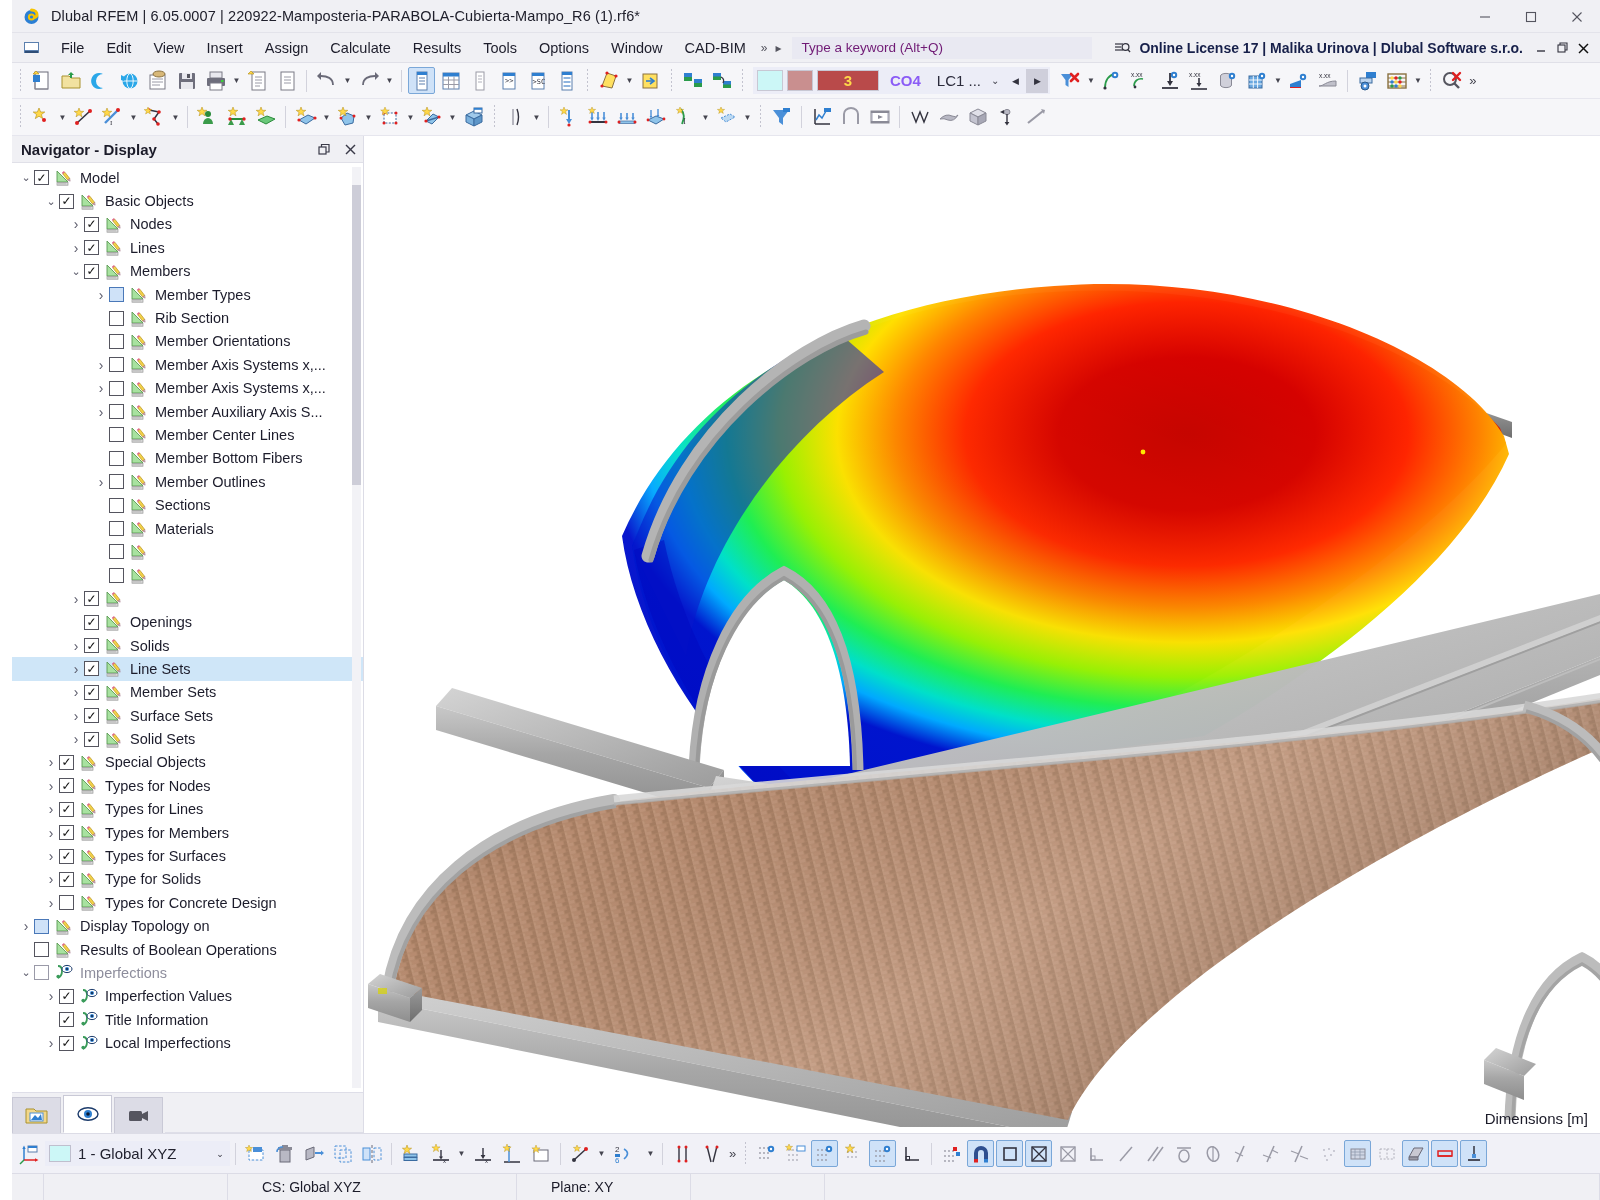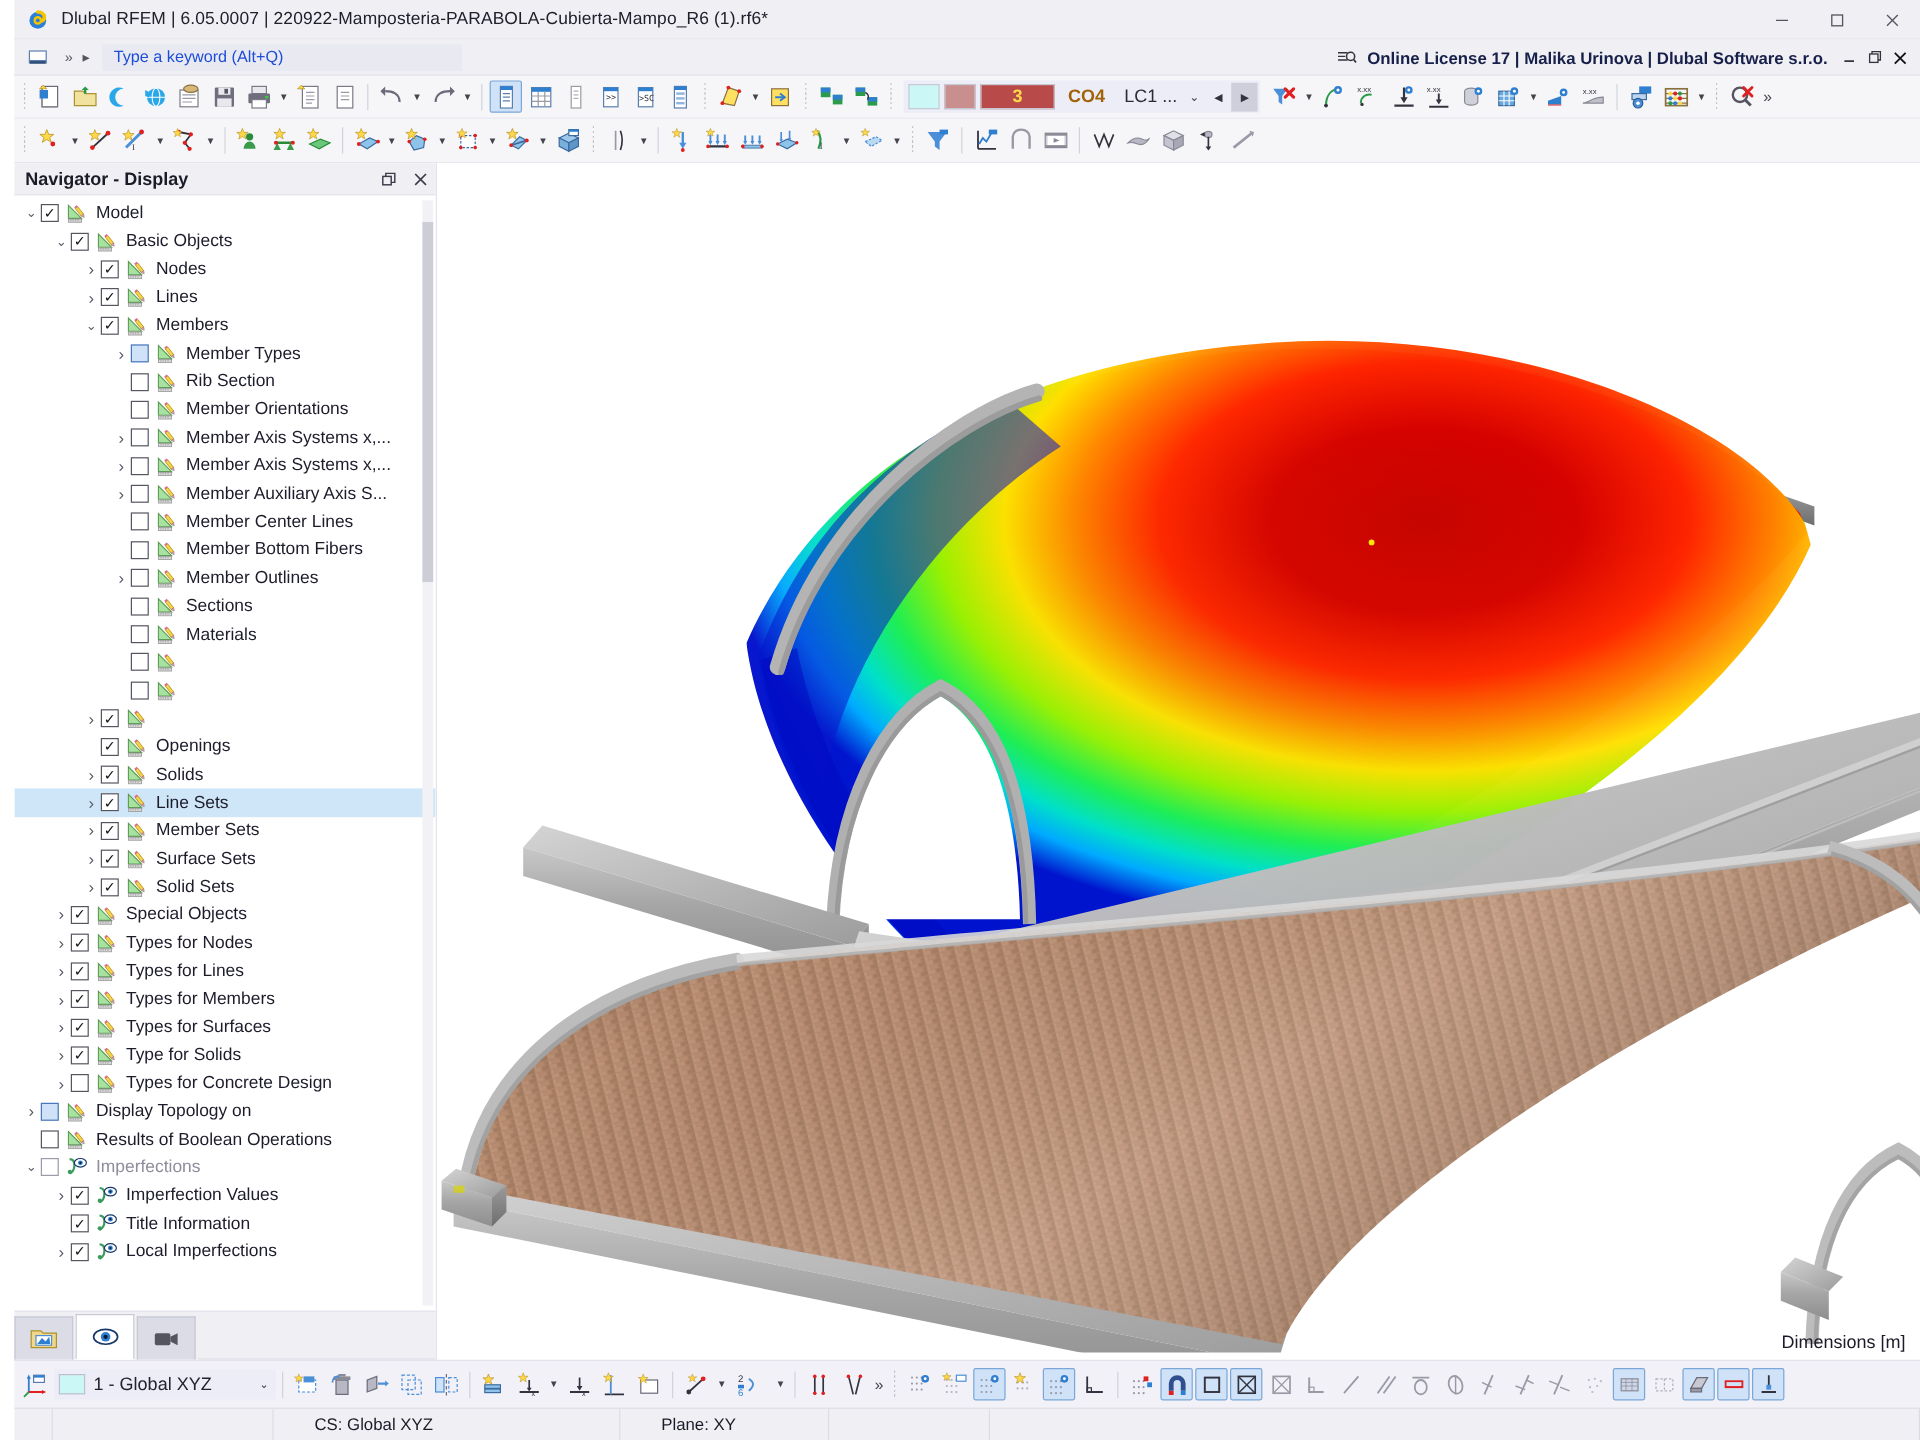--- a/index.html
+++ b/index.html
@@ -33,21 +33,21 @@
   }
   .menu-logo { width:22px; height:22px; margin:0 7px 0 9px; display:flex; align-items:center; justify-content:center;}
   .menu-item {
     padding:4px 11px; font-size:14.5px; color:#1d1d2b; height:30px;
     display:flex; align-items:center; white-space:nowrap;
   }
   .menu-chev { color:#55555f; padding:0 4px; font-size:12px; display:flex; align-items:center; height:30px;}
   .kw-box {
     margin-left:6px; width:300px; height:22px; background:#e9e9f2;
     display:flex; align-items:center; padding-left:9px;
-    color:#1d4ed8; font-size:13.5px; border:1px solid #e9e9f2;
+    color:#701a75; font-size:13.5px; border:1px solid #e9e9f2;
   }
   .lic-zone {
     position:absolute; right:0; top:0; height:30px; display:flex; align-items:center;
   }
   .lic-text { font-size:14px; color:#17204a; font-weight:600; white-space:nowrap; }
   .mini-btn { width:21px; height:30px; display:flex; align-items:center; justify-content:center; color:#33333f; }
   .mini-btn.x { color:#111; font-size:15px; }
 
   
   .toolbar {
@@ -70,21 +70,21 @@
   
   .lc-widget {
     display:flex; align-items:center; height:27px; margin-left:4px;
     background:#ecedf7; padding:0 2px;
   }
   .sw { width:26px; height:21px; margin:0 2px; border:1px solid #c8c8d4; }
   .sw.a { background:#ccf7f7; }
   .sw.b { background:#c98f8f; }
   .sw.c { background:#b94a4a; width:62px; display:flex; align-items:center; justify-content:center;
           color:#ffd84a; font-weight:bold; font-size:15px; }
-  .lc-lbl { font-size:15px; font-weight:bold; color:#a16207; padding:0 9px; }
+  .lc-lbl { font-size:15px; font-weight:bold; color:#8b5cf6; padding:0 9px; }
   .lc-sel {
     min-width:70px; height:24px; display:flex; align-items:center; justify-content:space-between;
     padding:0 5px 0 7px; font-size:15px; color:#2b2b3b; background:#ecedf7;
   }
   .lc-arrowbtn { width:22px; height:24px; display:flex; align-items:center; justify-content:center; font-size:9px; color:#33333f; }
   .lc-arrowbtn.on { background:#cfcfdb; }
 
   
   .body { flex:1; display:flex; position:relative; min-height:0; }
 
@@ -199,20 +199,33 @@
     </div>
   </div>
 
   <div class="menubar">
     <div class="menu-logo">
       <svg width="18" height="16" viewBox="0 0 18 16">
         <rect x="1" y="2" width="15" height="11" fill="#5a7fae"></rect>
         <rect x="2" y="3" width="13" height="7" fill="#ffffff"></rect>
         <rect x="2" y="11" width="13" height="2" fill="#2e4d76"></rect>
       </svg>
+    </div>
+    <div style="display:flex;align-items:center;">
+      <div class="menu-item">File</div>
+      <div class="menu-item">Edit</div>
+      <div class="menu-item">View</div>
+      <div class="menu-item">Insert</div>
+      <div class="menu-item">Assign</div>
+      <div class="menu-item">Calculate</div>
+      <div class="menu-item">Results</div>
+      <div class="menu-item">Tools</div>
+      <div class="menu-item">Options</div>
+      <div class="menu-item">Window</div>
+      <div class="menu-item">CAD-BIM</div>
     </div>
     <div class="menu-chev">»</div>
     <div class="menu-chev">▸</div>
     <div class="kw-box">Type a keyword (Alt+Q)</div>
 
     <div class="lic-zone">
       <div class="mini-btn">
         <svg width="17" height="15" viewBox="0 0 17 15">
           <line x1="1" y1="3" x2="9" y2="3" stroke="#33333f" stroke-width="1.2"></line>
           <line x1="1" y1="6" x2="7" y2="6" stroke="#33333f" stroke-width="1.2"></line>

